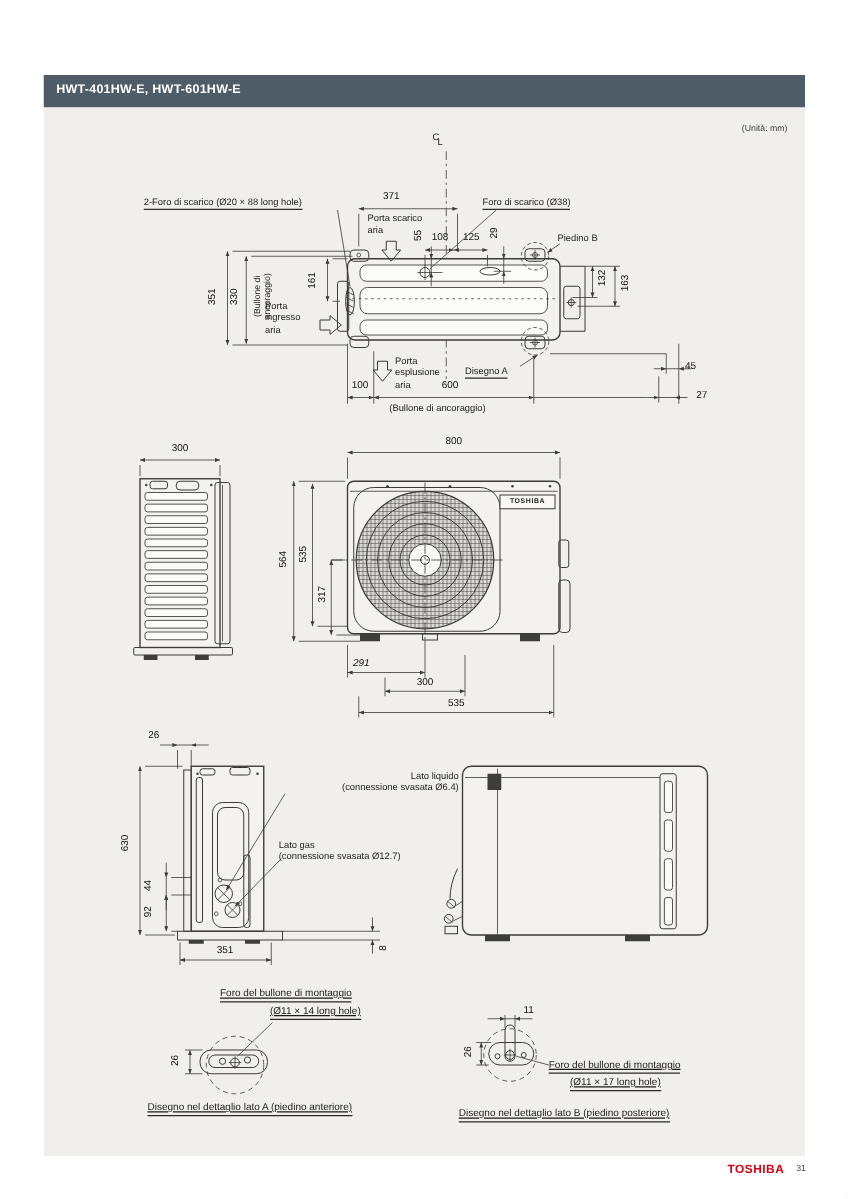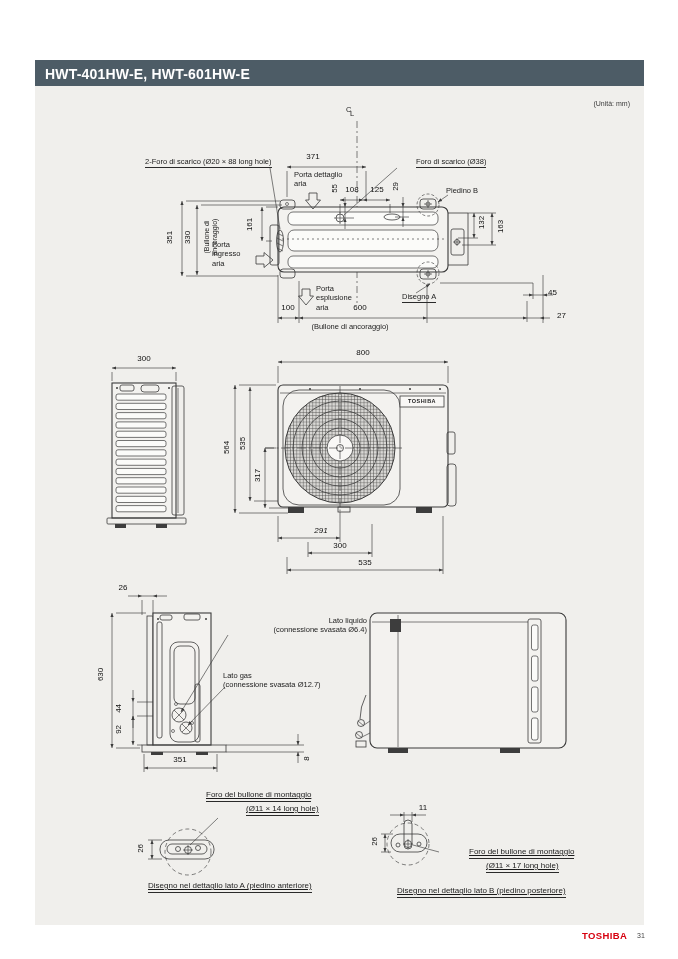--- a/index.html
+++ b/index.html
@@ -1,28 +1,28 @@
 <!DOCTYPE html>
 <html><head>
 <meta charset="utf-8">
 <style>
   html,body{margin:0;padding:0;background:#fff;}
   .sheet{position:relative;width:678px;height:959px;background:#ffffff;font-family:"Liberation Sans",sans-serif;overflow:hidden;}
   .header-bar{position:absolute;left:35px;top:60px;width:609px;height:26px;background:#4d5c66;}
-  .header-title{position:absolute;left:10px;top:6px;color:#ffffff;font-size:14px;font-weight:bold;letter-spacing:.2px;white-space:nowrap;}
+  .header-title{position:absolute;left:10px;top:6px;color:#ffffff;font-size:10px;font-weight:bold;letter-spacing:.2px;white-space:nowrap;}
   .content{position:absolute;left:35px;top:86px;width:609px;height:839px;background:#f0efec;}
   .unit-note{position:absolute;left:505px;top:14px;width:90px;text-align:right;font-size:7px;color:#3c3c3c;}
   .drawing{position:absolute;}
   .drawing svg{position:absolute;left:0;top:0;}
   .lbl{position:absolute;font-size:7.5px;line-height:1.25;color:#1b1b1b;white-space:pre-line;}
   .lblB{position:absolute;font-size:8px;line-height:1.2;color:#1b1b1b;text-decoration:underline;}
   .dim{position:absolute;font-size:8px;line-height:1.1;color:#111;text-align:center;width:30px;white-space:nowrap;}
   .dimL{position:absolute;font-size:8px;line-height:1.1;color:#111;white-space:nowrap;}
   .rot{transform:rotate(-90deg);}
-  .ul{border-bottom:1px solid #2a2a2a;padding-bottom:1px;white-space:nowrap;margin-left:30px;}
+  .ul{border-bottom:1px solid #2a2a2a;padding-bottom:1px;white-space:nowrap;}
   .cap{font-size:8px;}
   .badge-label{position:absolute;font-size:5.5px;font-weight:bold;letter-spacing:.5px;color:#222;text-align:center;}
   .clsym{position:absolute;width:14px;height:16px;font-size:7.5px;color:#222;}
   .clsym .c{position:absolute;left:0;top:0;}
   .clsym .l{position:absolute;left:4px;top:4px;}
   .footer-brand{position:absolute;left:582px;top:930px;color:#d7000f;font-size:9.5px;font-weight:bold;letter-spacing:.4px;}
   .footer-page{position:absolute;left:637px;top:932px;color:#444;font-size:7px;}
   .o2{fill:none;stroke:#3b3b3b;stroke-width:.8;}
   .bf{fill:#f3f2ef;stroke:#3b3b3b;stroke-width:1.1;}
   .sf{fill:#fbfbf9;stroke:#3b3b3b;stroke-width:.7;}
@@ -145,21 +145,21 @@
         <path d="M146,151 h8 v-3.5 l9,7.5 -9,7.5 v-3.5 h-8 z" class="o2"></path>
         <path d="M192,184 h8 v7 h3.5 l-7.5,9 -7.5,-9 h3.5 z" class="o2"></path>
       </g>
     </svg>
     <div class="clsym" style="left:236px;top:0;">
       <span class="c">C</span>
       <span class="l">L</span>
     </div>
     <div class="lbl ul" style="left:5px;top:52px;">2-Foro di scarico (Ø20 × 88 long hole)</div>
     <div class="lbl ul" style="left:276px;top:52px;">Foro di scarico (Ø38)</div>
-    <div class="lbl" style="left:184px;top:65px;">Porta dettaglio
+    <div class="lbl" style="left:184px;top:65px;">Porta scarico
 aria</div>
     <div class="lbl" style="left:102px;top:135px;">Porta
 ingresso
 aria</div>
     <div class="lbl" style="left:206px;top:179px;">Porta
 esplusione
 aria</div>
     <div class="lbl" style="left:336px;top:81px;white-space:nowrap;">Piedino B</div>
     <div class="lbl ul" style="left:262px;top:187px;">Disegno A</div>
     <div class="dim" style="left:188px;top:48px;">371</div>
@@ -270,21 +270,21 @@
         <line x1="77" y1="222" x2="233" y2="222" class="d" marker-start="url(#ar)" marker-end="url(#ar)"></line>
         <line x1="77" y1="209" x2="77" y2="226" class="d"></line>
           <line x1="233" y1="168" x2="233" y2="226" class="d"></line>
       </g>
     </svg>
     <div class="badge-label" style="left:190px;top:50px;width:44px;">TOSHIBA</div>
     <div class="dim" style="left:138px;top:1px;">800</div>
     <div class="dim rot" style="left:2px;top:95px;">564</div>
     <div class="dim rot" style="left:18px;top:91px;">535</div>
     <div class="dim rot" style="left:33px;top:123px;">317</div>
-    <div class="dim" style="left:96px;top:179px;font-style:italic;">291</div>
+    <div class="dim" style="left:64px;top:179px;font-style:italic;">291</div>
     <div class="dim" style="left:115px;top:194px;">300</div>
     <div class="dim" style="left:140px;top:211px;">535</div>
   </div>
 
   <div class="drawing" style="left:88px;top:578px;width:278px;height:200px;">
     <svg width="278" height="200">
       <g>
         <line x1="54" y1="22" x2="54" y2="37" class="d"></line>
           <line x1="65" y1="22" x2="65" y2="37" class="d"></line>
         <line x1="40" y1="18" x2="54" y2="18" class="d" marker-end="url(#ar)"></line>

